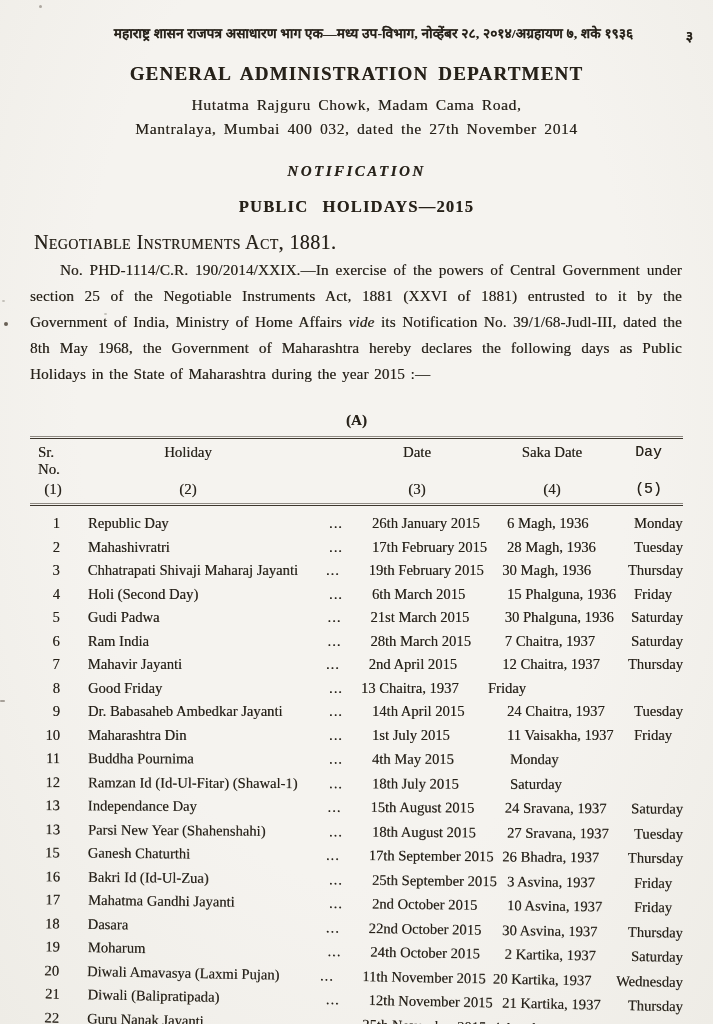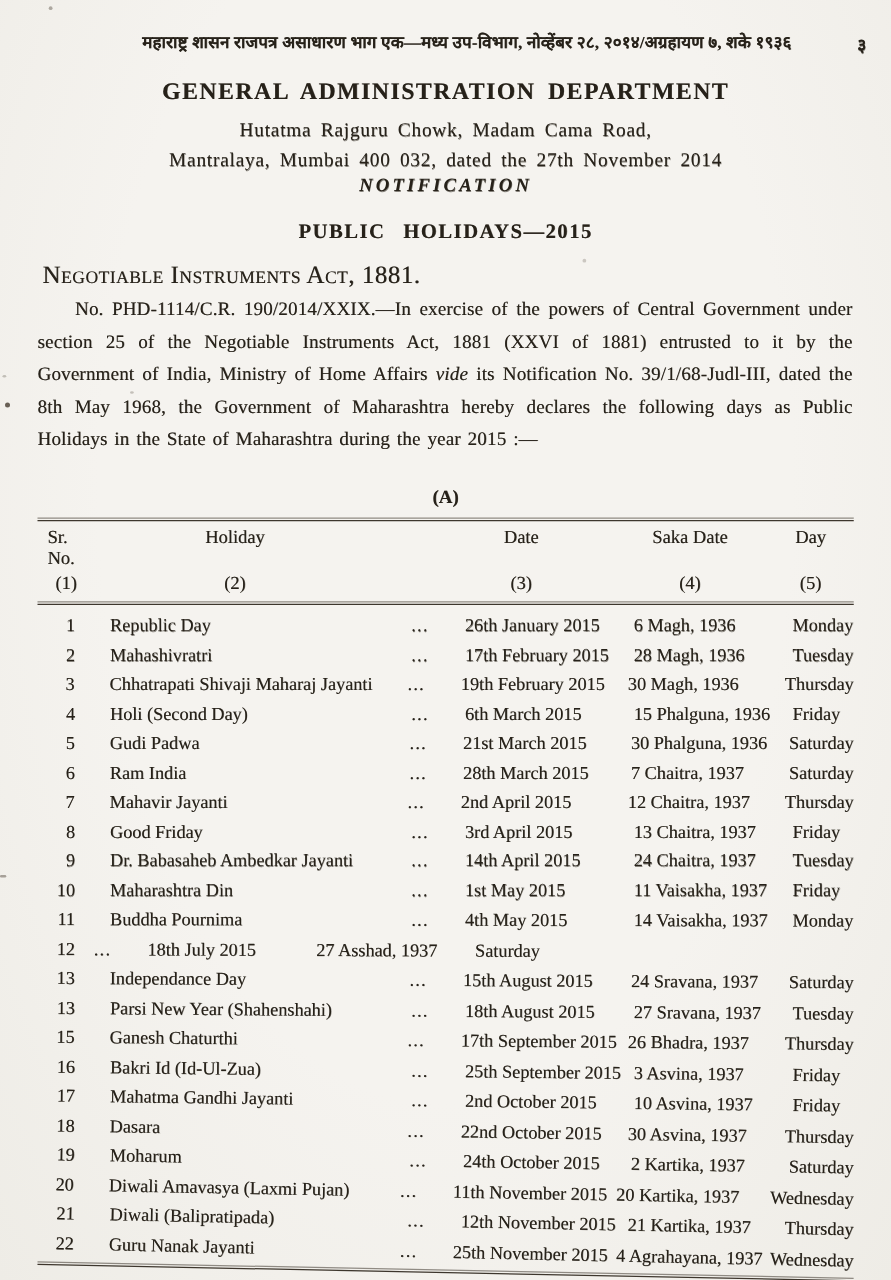--- a/index.html
+++ b/index.html
@@ -25,21 +25,21 @@
     position: absolute; top: 26px; right: 20px;
     font-size: 14px; font-weight: 700;
   }
   .dept {
     margin-top: 21px; text-align: center;
     font-size: 19px; font-weight: 700; letter-spacing: 1.2px; word-spacing: 4px;
   }
   .addr1 { margin-top: 11px; text-align: center; font-size: 15.5px; letter-spacing: 0.6px; word-spacing: 3px; }
   .addr2 { margin-top: 6px;  text-align: center; font-size: 15.5px; letter-spacing: 0.6px; word-spacing: 3px; }
   .notification {
-    margin-top: 3px; text-align: center;
+    margin-top: 25px; text-align: center;
     font-style: italic; font-weight: 700; font-size: 15px; letter-spacing: 2.5px;
   }
   .doc-title {
     margin-top: 17px; text-align: center;
     font-weight: 700; font-size: 16.5px; letter-spacing: 1.2px; word-spacing: 9px;
   }
   .act-line {
     margin: 14px 30px 0 34px;
     font-variant: small-caps; font-size: 20px; letter-spacing: 0.4px;
   }
@@ -60,21 +60,21 @@
   }
   .thead-row, .tnum-row { display: flex; }
   .thead-row { margin-top: 5px; }
   .tnum-row  { margin-top: 3px; margin-bottom: 5px; }
   .th { text-align: center; font-size: 14.8px; }
   .h-sr { width: 46px; text-align: left; padding-left: 8px; }
   .h-holiday { width: 224px; }
   .h-dots { width: 44px; }
   .h-date { width: 146px; }
   .h-saka { width: 124px; }
-  .h-day { flex: 1; }
+  .h-day { flex: 1; font-family: Liberation Mono, monospace; }
   .rows { margin-top: 6px; }
   .trow { display: flex; line-height: 23.5px; white-space: nowrap; transform-origin: 0 50%; }
   .c-sr { width: 30px; text-align: right; }
   .c-holiday { width: 254px; padding-left: 28px; }
   .c-dots { width: 44px; text-align: center; letter-spacing: 1px; }
   .c-date { width: 146px; padding-left: 14px; }
   .c-saka { width: 124px; padding-left: 3px; }
   .c-day { flex: 1; padding-left: 6px; }
 
   
@@ -181,53 +181,51 @@
     <div class="c-holiday">Mahavir Jayanti</div>
     <div class="c-dots">...</div>
     <div class="c-date">2nd April 2015</div>
     <div class="c-saka">12 Chaitra, 1937</div>
     <div class="c-day">Thursday</div>
   </div>
         <div class="trow" style="transform: rotate(0deg);">
     <div class="c-sr">8</div>
     <div class="c-holiday">Good Friday</div>
     <div class="c-dots">...</div>
-    <div class="c-date">3rd April 2015</div>
     <div class="c-saka">13 Chaitra, 1937</div>
     <div class="c-day">Friday</div>
   </div>
         <div class="trow" style="transform: rotate(0deg);">
     <div class="c-sr">9</div>
     <div class="c-holiday">Dr. Babasaheb Ambedkar Jayanti</div>
     <div class="c-dots">...</div>
     <div class="c-date">14th April 2015</div>
     <div class="c-saka">24 Chaitra, 1937</div>
     <div class="c-day">Tuesday</div>
   </div>
         <div class="trow" style="transform: rotate(0deg);">
     <div class="c-sr">10</div>
     <div class="c-holiday">Maharashtra Din</div>
     <div class="c-dots">...</div>
-    <div class="c-date">1st May 2015</div>
+    <div class="c-date">1st July 2015</div>
     <div class="c-saka">11 Vaisakha, 1937</div>
     <div class="c-day">Friday</div>
   </div>
         <div class="trow" style="transform: rotate(0.105deg);">
     <div class="c-sr">11</div>
     <div class="c-holiday">Buddha Pournima</div>
     <div class="c-dots">...</div>
     <div class="c-date">4th May 2015</div>
-    <div class="c-saka">14 Vaisakha, 1937</div>
     <div class="c-day">Monday</div>
   </div>
         <div class="trow" style="transform: rotate(0.21deg);">
     <div class="c-sr">12</div>
+    <div class="c-holiday">Ramzan Id (Id-Ul-Fitar) (Shawal-1)</div>
     <div class="c-dots">...</div>
     <div class="c-date">18th July 2015</div>
-    <div class="c-saka">27 Asshad, 1937</div>
     <div class="c-day">Saturday</div>
   </div>
         <div class="trow" style="transform: rotate(0.315deg);">
     <div class="c-sr">13</div>
     <div class="c-holiday">Independance Day</div>
     <div class="c-dots">...</div>
     <div class="c-date">15th August 2015</div>
     <div class="c-saka">24 Sravana, 1937</div>
     <div class="c-day">Saturday</div>
   </div>

